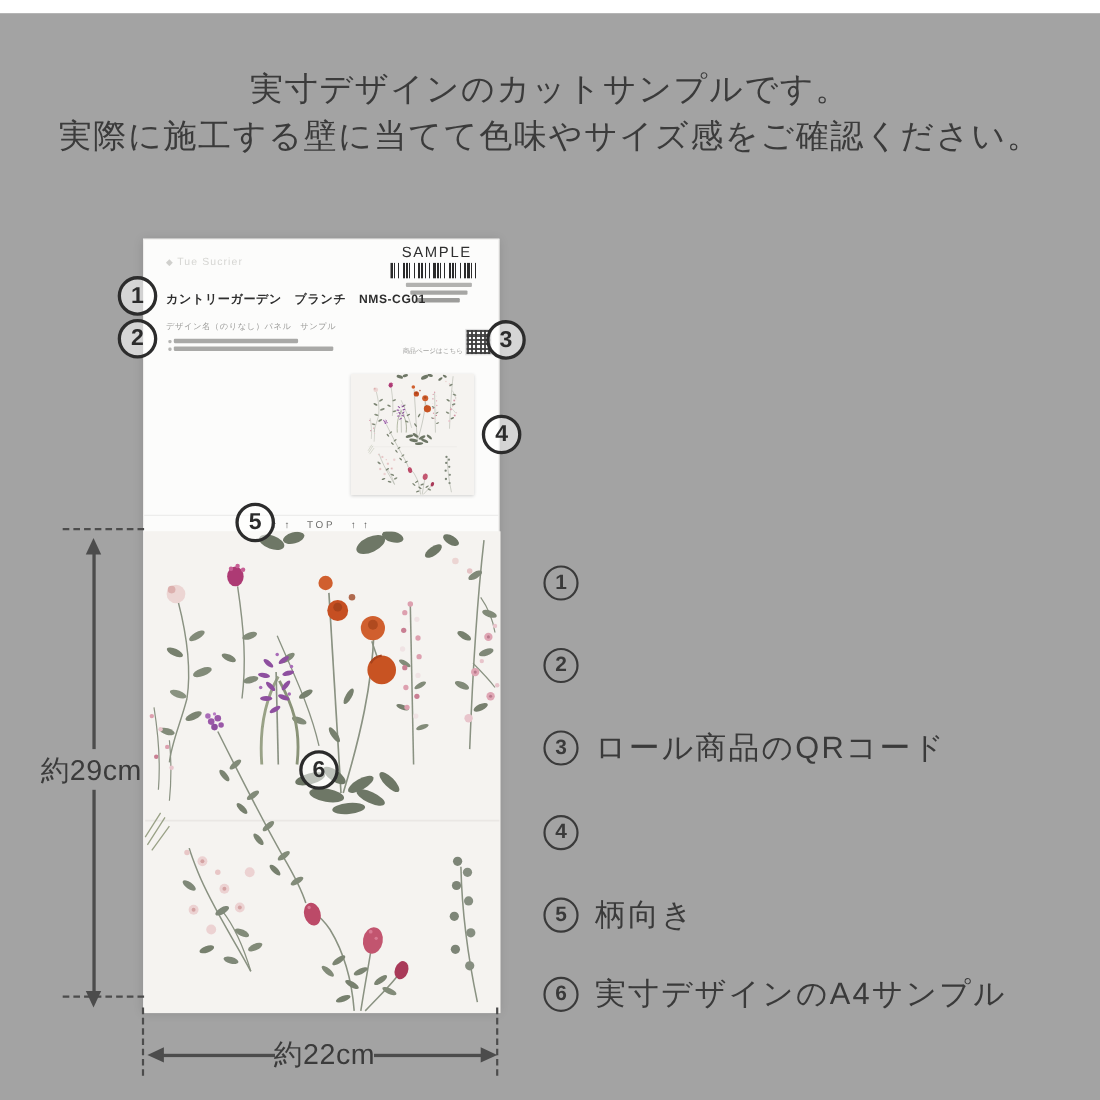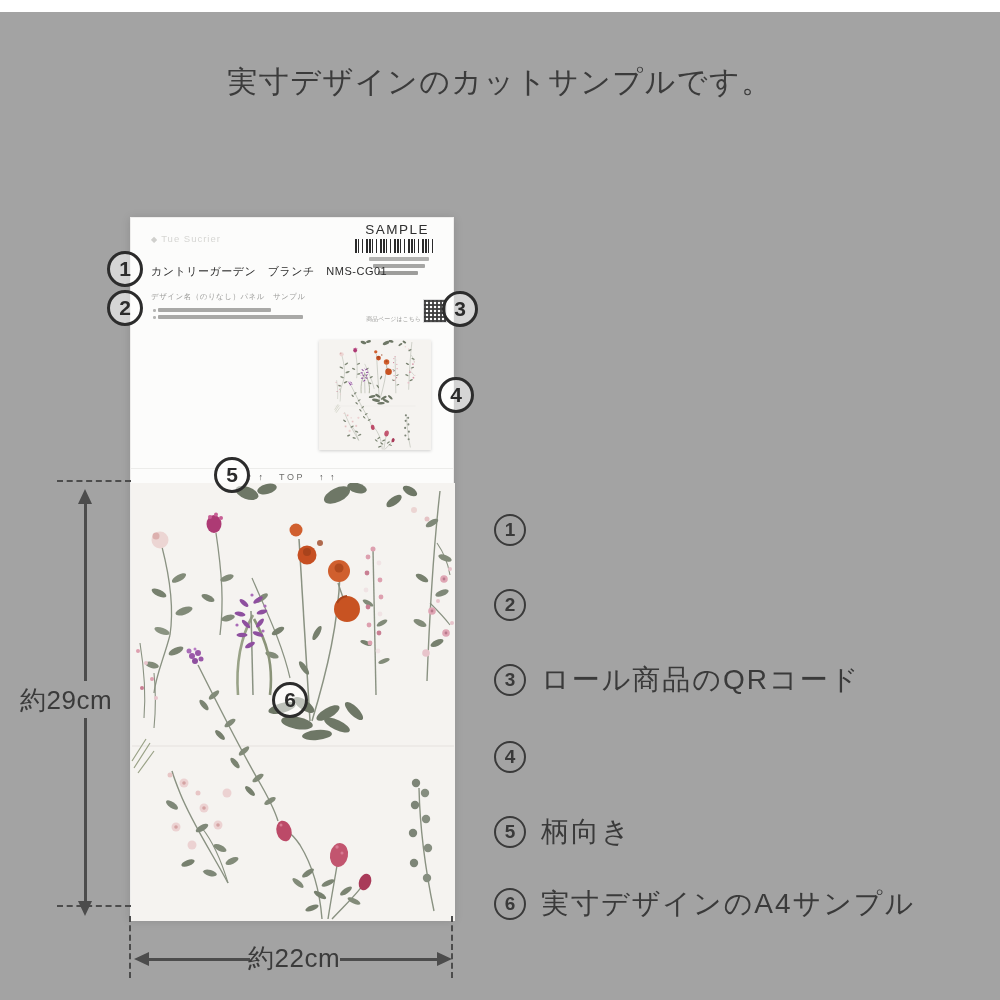--- a/index.html
+++ b/index.html
@@ -15,21 +15,21 @@
   .brand .mark{font-size:8px;margin-right:3px;color:#d0d0cd;}
   .sample-label{position:absolute;right:24px;top:4px;font-size:13.5px;font-weight:normal;
                 letter-spacing:1.5px;color:#2f2f2f;}
   .barcode{position:absolute;right:18px;top:21px;width:80px;height:14px;
            background:repeating-linear-gradient(90deg,#2b2b2b 0 2px,#fff 2px 3px,#2b2b2b 3px 4px,
            #fff 4px 7px,#2b2b2b 7px 8px,#fff 8px 11px,#2b2b2b 11px 13px,#fff 13px 14px);}
   .bc-bar{position:absolute;background:#b2b2b0;height:4px;border-radius:1px;}
   .bc1{right:24px;top:39px;width:60px;}
   .bc2{right:28px;top:46px;width:52px;background:#a6a6a4;}
   .bc3{right:35px;top:53px;width:40px;background:#9d9d9b;}
-  .prod-name{position:absolute;left:20px;top:46px;font-size:11px;font-weight:normal;color:#2e2e2e;letter-spacing:0.5px;}
+  .prod-name{position:absolute;left:20px;top:46px;font-size:11px;font-weight:bold;color:#2e2e2e;letter-spacing:0.5px;}
   .prod-sub{position:absolute;left:20px;top:74px;font-size:7.5px;color:#9b9b99;letter-spacing:0.5px;}
   .note-line{position:absolute;height:4px;background:#a9a9a7;border-radius:1px;}
   .nl1{left:27px;top:90px;width:113px;}
   .nl2{left:27px;top:97px;width:145px;}
   .note-dot{position:absolute;width:2.5px;height:2.5px;background:#b5b5b3;border-radius:50%;}
   .nd1{left:22px;top:91px;} .nd2{left:22px;top:98px;}
   .qr{position:absolute;right:7px;top:82px;width:22px;height:22px;background-color:#fff;
       background-image:repeating-linear-gradient(0deg,rgba(60,60,60,.9) 0 2px,transparent 2px 4px),
                        repeating-linear-gradient(90deg,rgba(60,60,60,.9) 0 2px,#fff 2px 4px);
       outline:1px solid #ddd;}
@@ -50,36 +50,37 @@
   
   .dash-h{position:absolute;height:0;border-top:2px dashed #4c4c4c;}
   .dash-v{position:absolute;width:0;border-left:2px dashed #4c4c4c;}
   .vline{position:absolute;left:84px;width:2.5px;background:#4c4c4c;}
   .hline{position:absolute;top:946px;height:2.5px;background:#4c4c4c;}
   .tri{position:absolute;width:0;height:0;}
   .tri-up{left:78px;top:477px;border-left:7px solid transparent;border-right:7px solid transparent;border-bottom:15px solid #4c4c4c;}
   .tri-down{left:78px;top:889px;border-left:7px solid transparent;border-right:7px solid transparent;border-top:15px solid #4c4c4c;}
   .tri-left{left:134px;top:940px;border-top:7px solid transparent;border-bottom:7px solid transparent;border-right:15px solid #4c4c4c;}
   .tri-right{left:437px;top:940px;border-top:7px solid transparent;border-bottom:7px solid transparent;border-left:15px solid #4c4c4c;}
-  .dim-label{position:absolute;font-size:26px;color:#3b3b3b;text-align:left;letter-spacing:0.5px;}
+  .dim-label{position:absolute;font-size:26px;color:#3b3b3b;text-align:center;letter-spacing:0.5px;}
   .dim-h{left:20px;top:671px;width:126px;}
   .dim-w{left:248px;top:929px;width:94px;}
   
   .legend-row{position:absolute;left:494px;display:flex;align-items:center;gap:15px;height:36px;}
   .legend-num{width:32px;height:32px;border:2.5px solid #3a3a3a;border-radius:50%;box-sizing:border-box;
               display:flex;align-items:center;justify-content:center;font-size:19px;font-weight:bold;color:#3a3a3a;flex:0 0 auto;}
   .legend-label{font-size:28px;color:#3a3a3a;letter-spacing:2px;white-space:nowrap;}
 </style>
 </head>
 <body>
 
 <div class="page">
 
   <div class="headline">
     <div>実寸デザインのカットサンプルです。</div>
+    <div>実際に施工する壁に当てて色味やサイズ感をご確認ください。</div>
   </div>
 
   <svg width="0" height="0" style="position:absolute">
     <defs>
       <symbol id="floral" viewBox="0 0 322 438">
         <rect width="322" height="438" fill="#f5f3f0"></rect>
         <line x1="0" y1="263" x2="322" y2="263" stroke="#eae7e4" stroke-width="1.5"></line>
 
         <g fill="#6e7766">
           <ellipse cx="115" cy="10" rx="12" ry="6" transform="rotate(20 115 10)"></ellipse>

